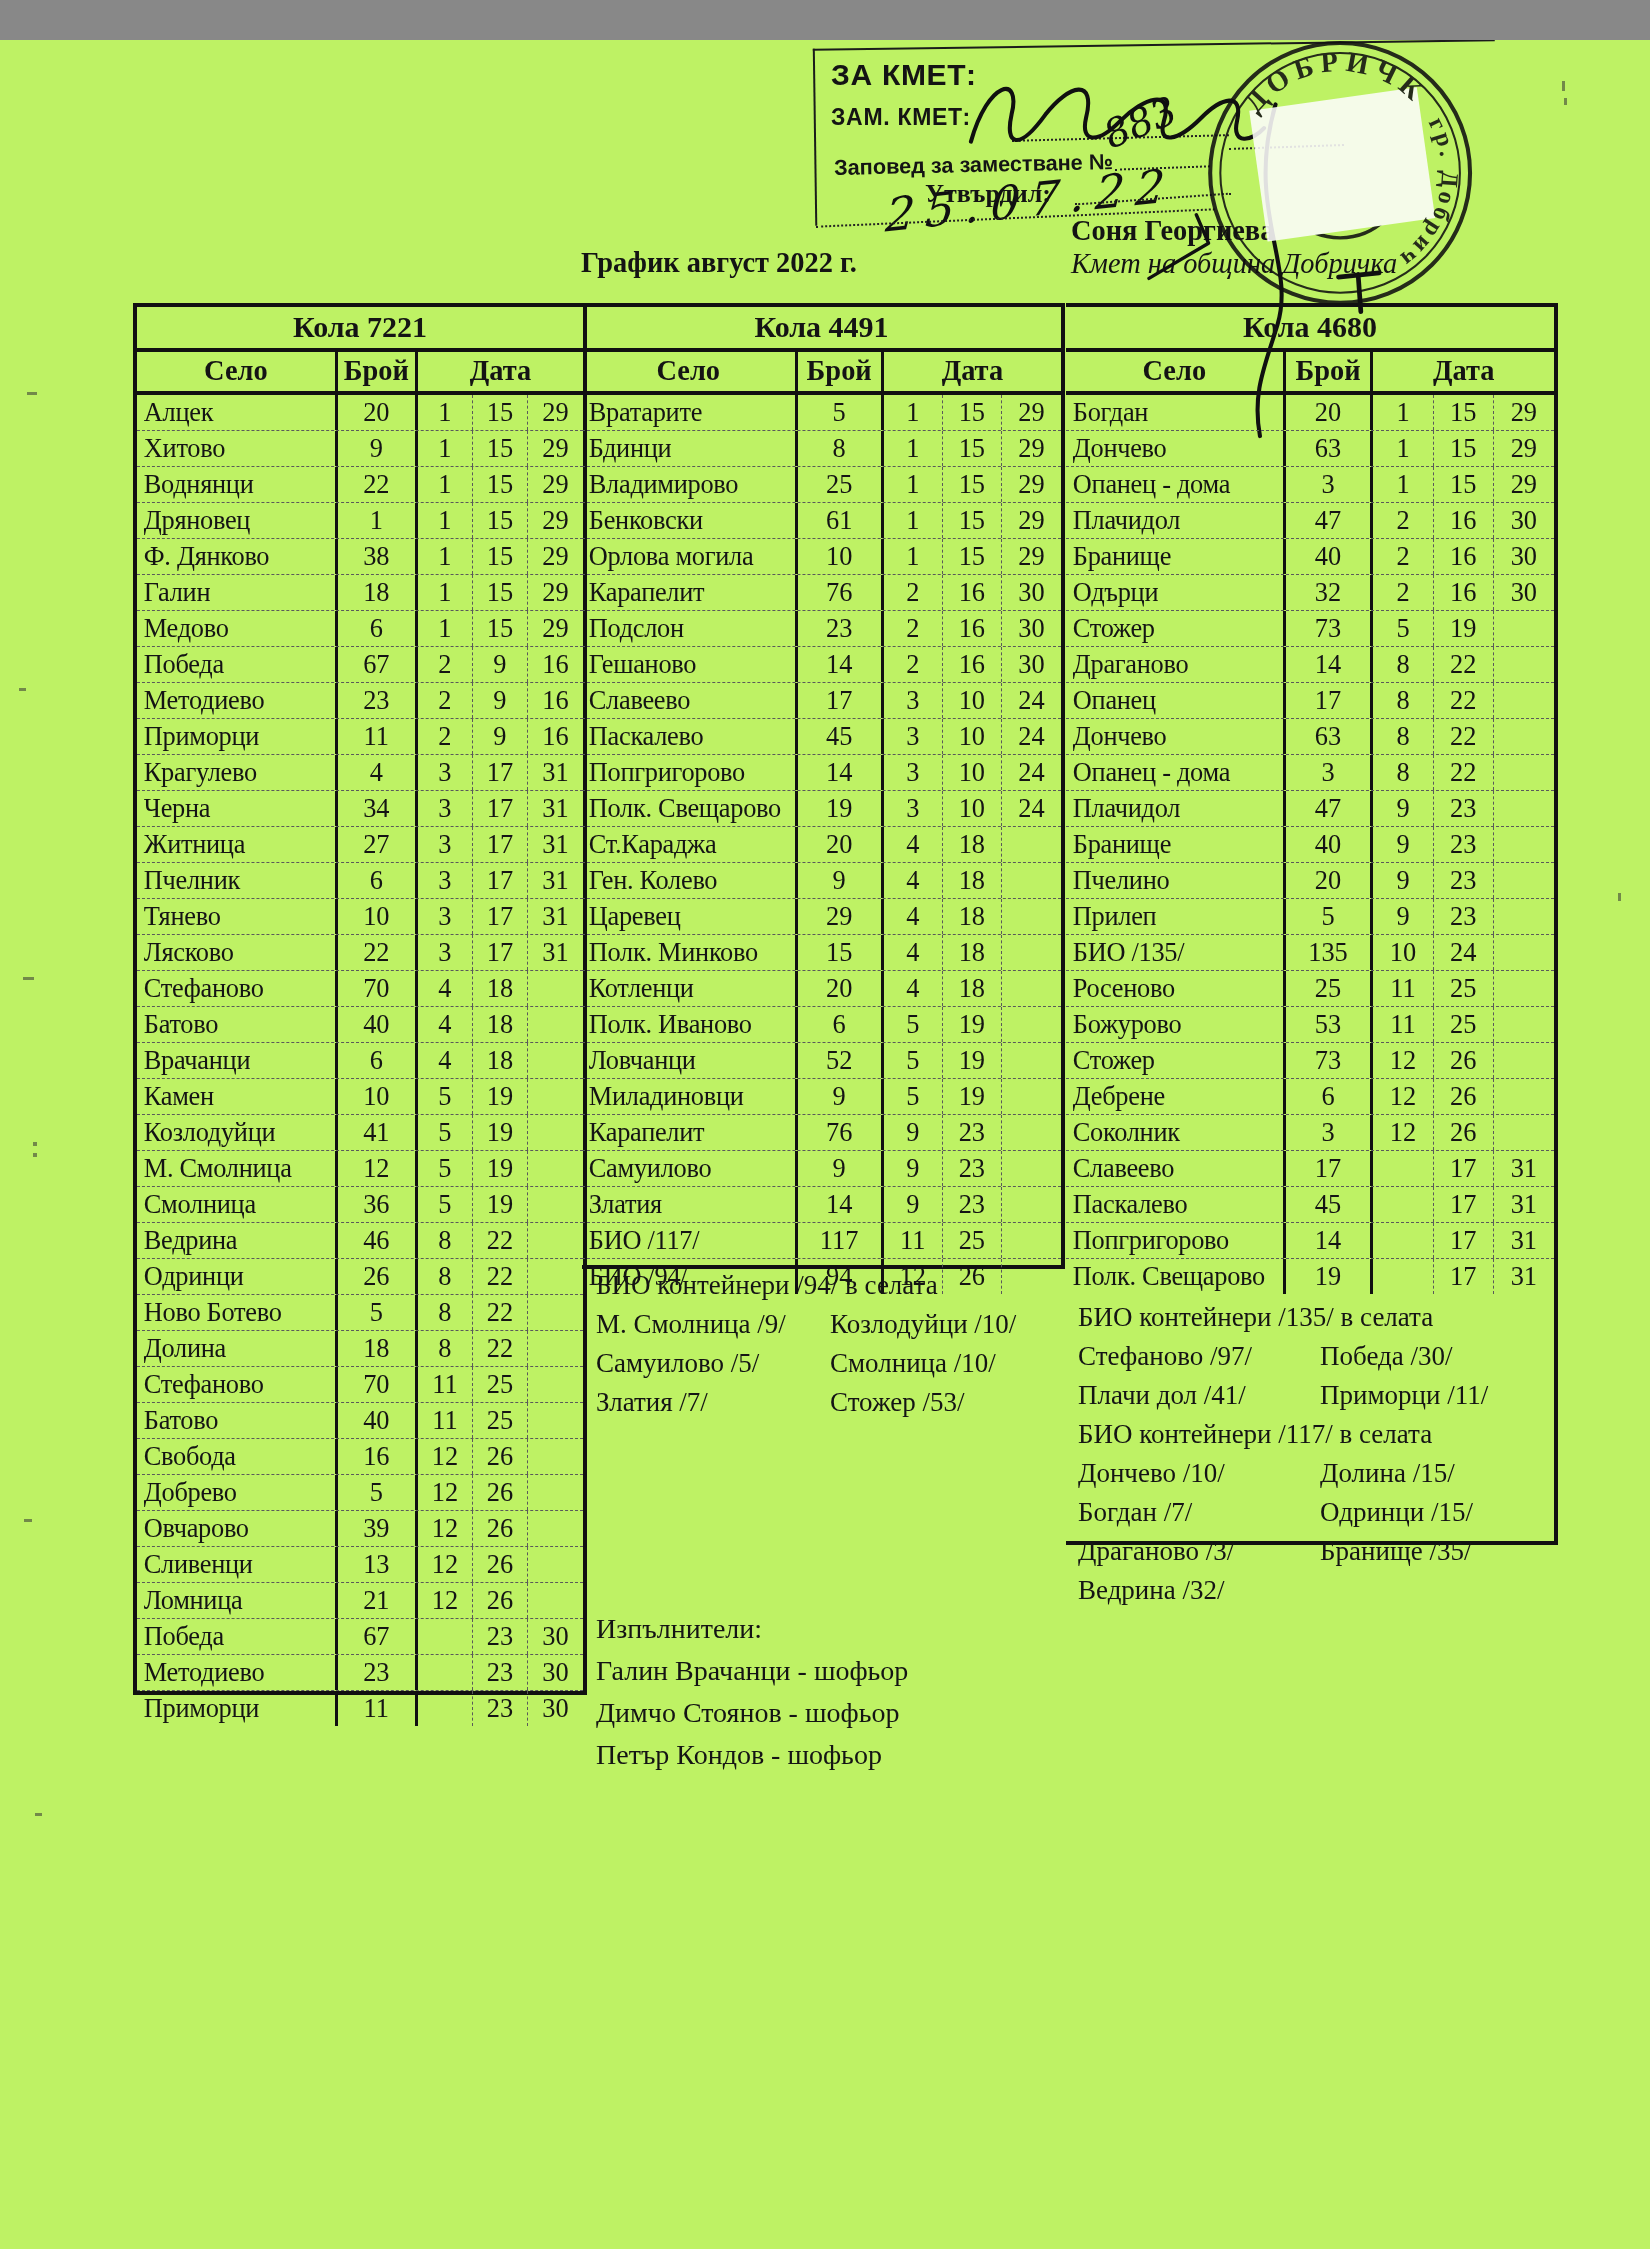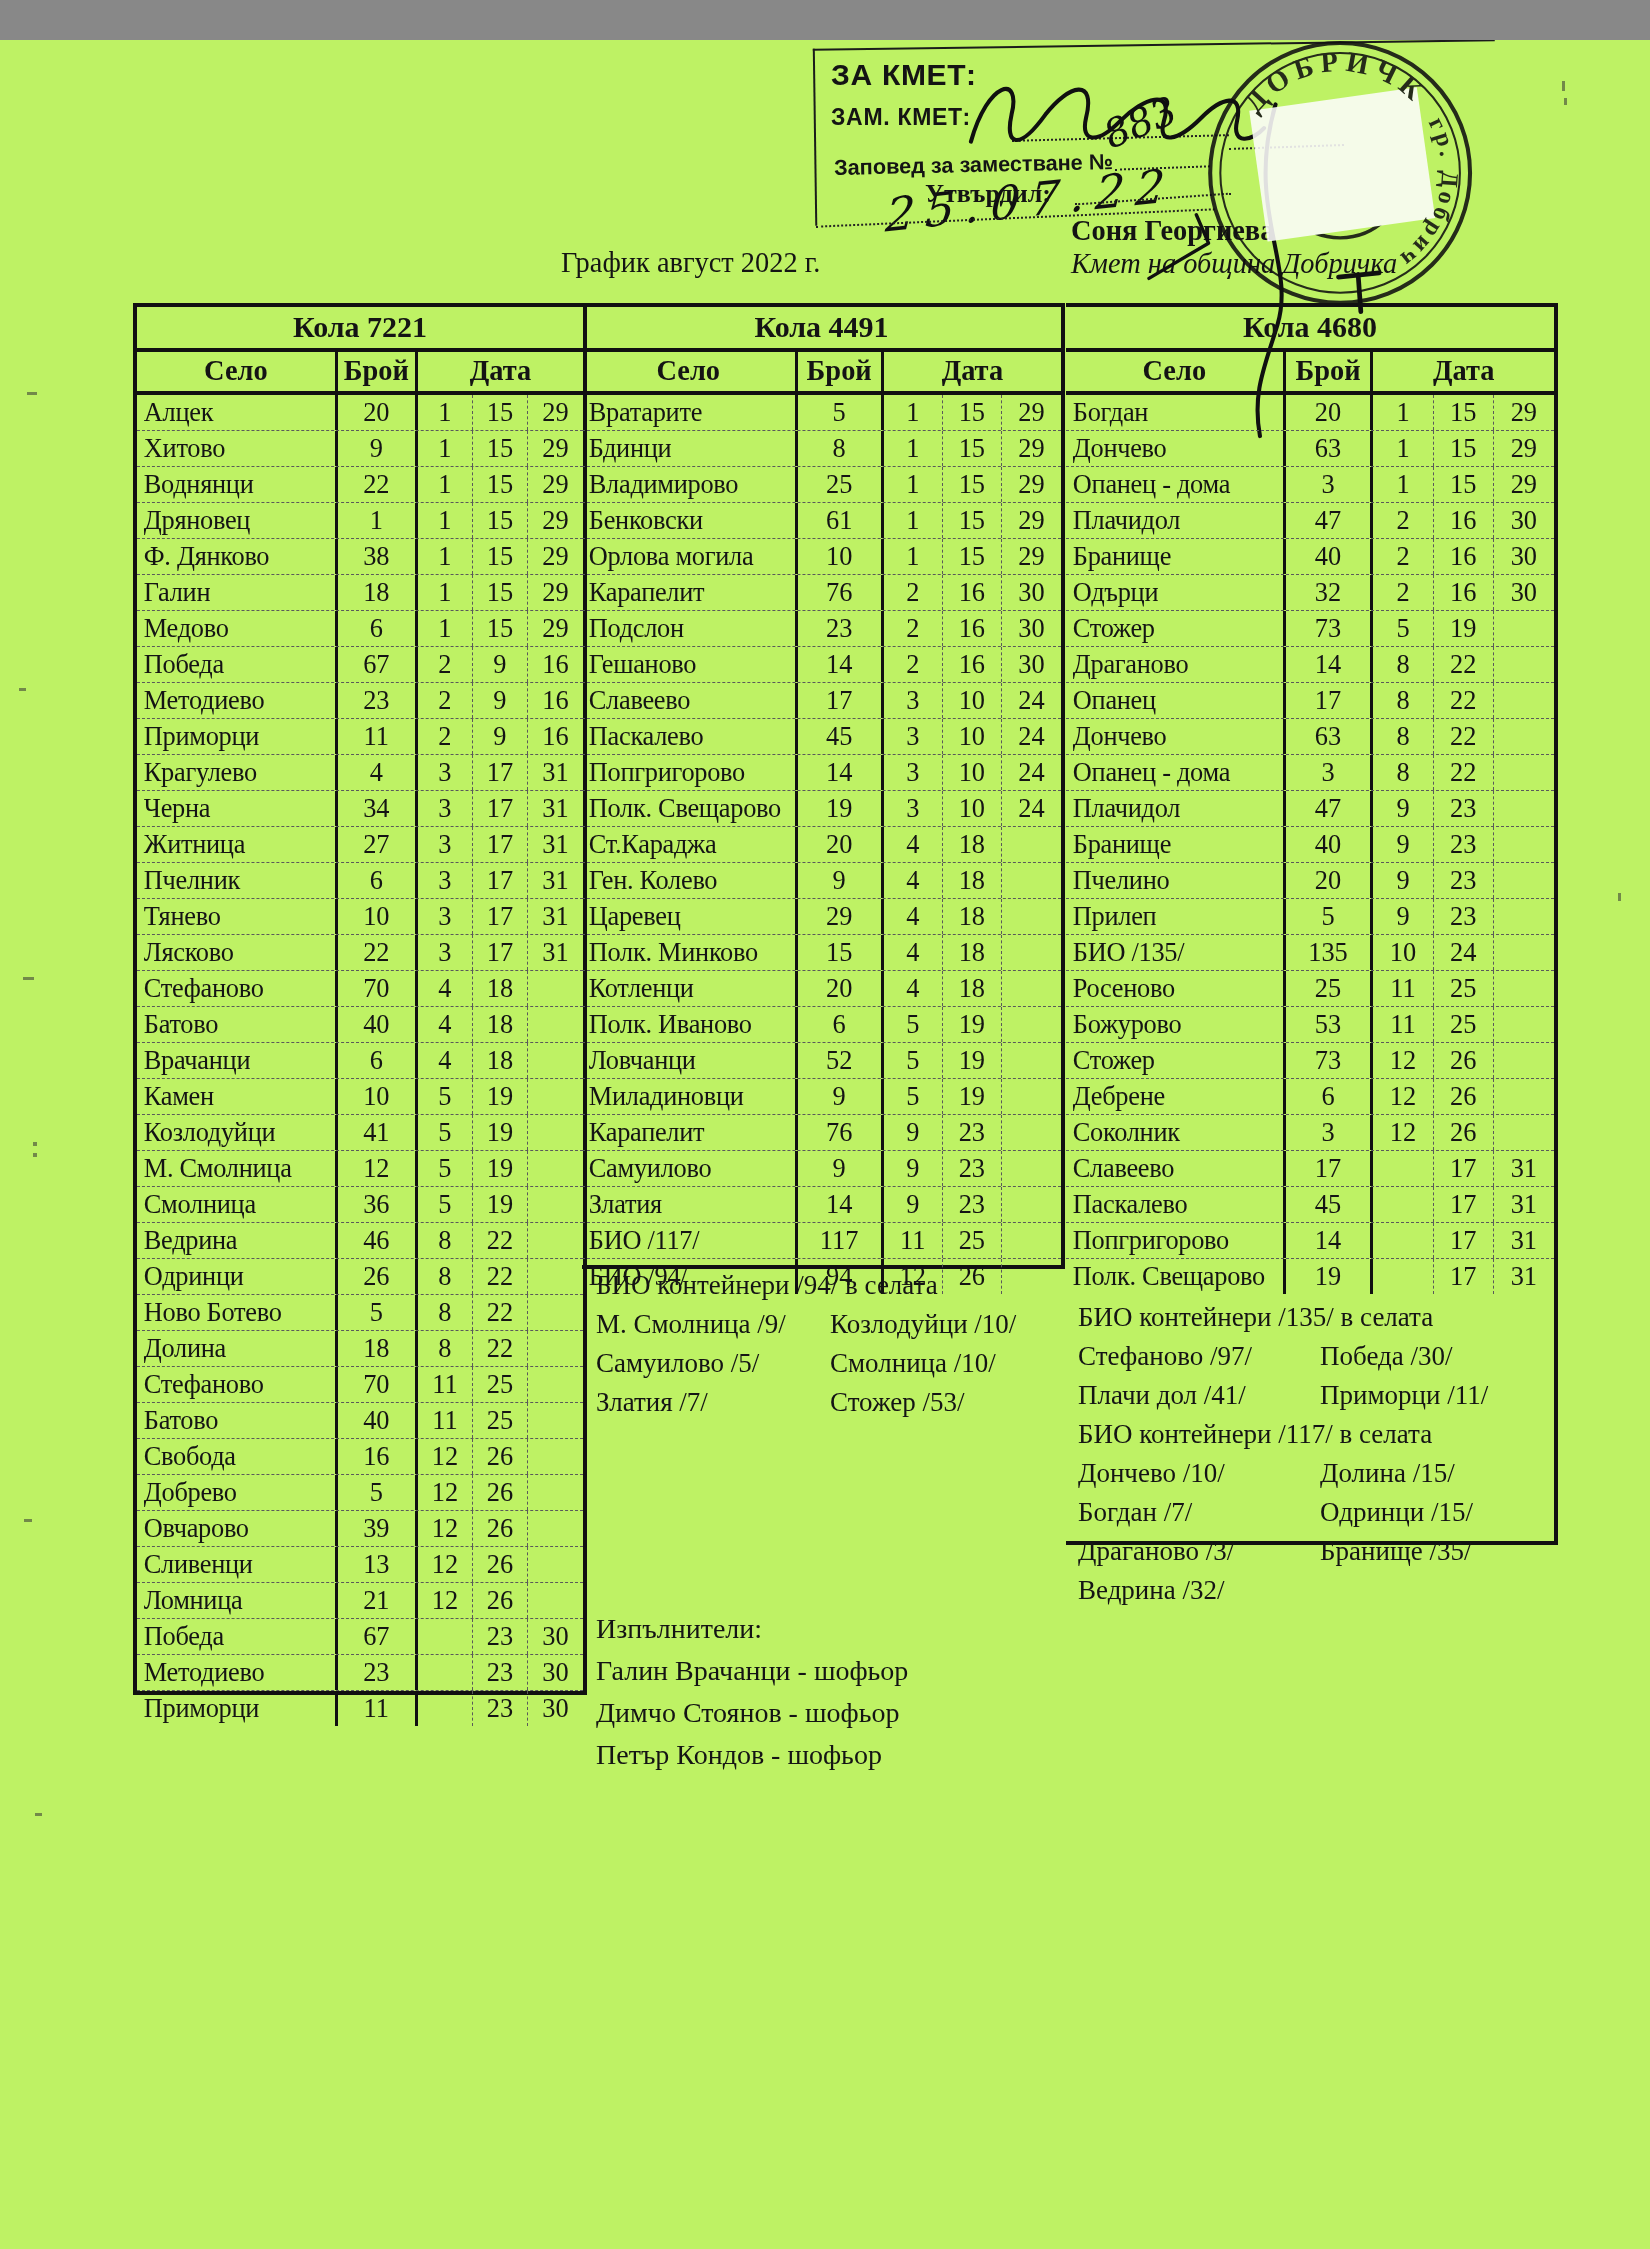--- a/index.html
+++ b/index.html
@@ -19,21 +19,21 @@
   .hand-date{left:885px;top:133px;font-size:46px;letter-spacing:10.8px;transform:rotate(-6deg) skewX(-10deg);}
   .leader{border-bottom:2.7px dotted #222;height:0;}
   .l1{left:1012px;top:97px;width:217px;transform:rotate(-1.5deg);}
   .l1b{left:1229px;top:106px;width:115px;transform:rotate(-2deg);}
   .l2{left:1115px;top:127px;width:95px;transform:rotate(-2deg);}
   .l3{left:816px;top:177px;width:399px;transform:rotate(-2.5deg);}
   .l4{left:1075px;top:158px;width:156px;transform:rotate(-4deg);}
   .approved{left:925px;top:139px;font-weight:bold;font-size:26px;}
   .approver-name{left:1071px;top:175px;font-weight:bold;font-size:28.4px;}
   .approver-title{left:1071px;top:208px;font-style:italic;font-size:28.4px;}
-  .doc-title{left:561px;top:207px;font-weight:normal;font-size:28.4px;}
+  .doc-title{left:581px;top:207px;font-weight:bold;font-size:28.4px;}
 
   
   svg.ink{left:778px;top:0;width:880px;height:447px;pointer-events:none;}
   svg.stamp{left:1198px;top:-8.1px;width:291px;height:298px;pointer-events:none;opacity:.88;}
 
   
   .tables-wrap{left:133px;top:263px;width:1428px;}
   .section{position:absolute;top:0;background:transparent;border:4.1px solid #111;box-sizing:border-box;}
   .sec1{left:0;width:454px;height:1392px;}
   .sec2{left:449px;width:483px;height:966px;border-left:none;}

